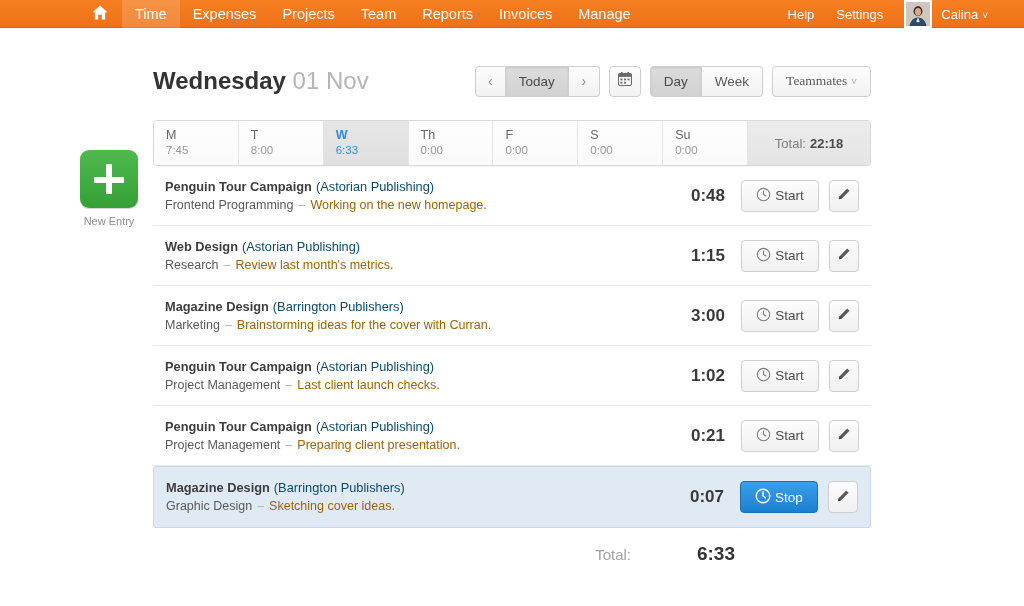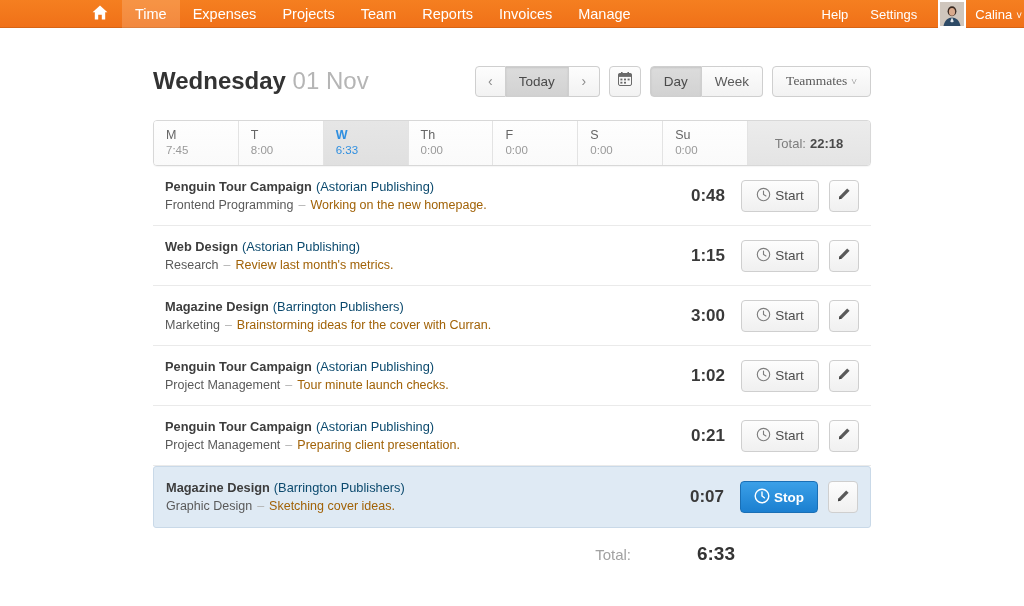--- a/index.html
+++ b/index.html
@@ -31,21 +31,21 @@
   }
   .nav-item.home { padding: 0 14px; }
   .nav-item.active {
     background: rgba(255,255,255,0.17);
   }
   .home-icon { display:block; }
   .nav-right {
     margin-left: auto;
     display: flex;
     align-items: center;
-    padding-right: 2px;
+    padding-right: 36px;
   }
   .nav-right .nav-link {
     color: #fff;
     font-size: 13px;
     padding: 0 11px;
     white-space: nowrap;
   }
   .avatar {
     width: 28px; height: 28px;
     margin: 0 9px 0 10px;
@@ -219,21 +219,21 @@
     font-size: 13.5px;
     cursor: pointer;
     border: 1px solid #cfcfcf;
     background: linear-gradient(to bottom, #fdfdfd 0%, #f0f0f0 100%);
     color: #4d4d4d;
   }
   .timer-btn.stop {
     border: 1px solid #1a6fb5;
     background: linear-gradient(to bottom, #3ba0e8 0%, #1b7fd0 100%);
     color: #ffffff;
-    font-weight: bold;
+    font-weight: normal;
   }
   .clock-ic { display: block; flex: none; }
 
   .edit-btn {
     flex: none;
     margin-left: 10px;
     width: 30px; height: 32px;
     display: flex; align-items: center; justify-content: center;
     border-radius: 4px;
     border: 1px solid #cfcfcf;
@@ -309,20 +309,24 @@
       </svg>
     </span>
     <a class="user-name">
       <span>Calina</span><span class="caret">˅</span>
     </a>
   </div>
 </div>
 
 <div class="page">
 
+  <div class="new-entry">
+    <button class="new-entry-btn"></button>
+    <div class="new-entry-label">New Entry</div>
+  </div>
 
   <div class="main">
 
     <div class="header-row">
       <h1 class="page-title">
         <strong>Wednesday</strong>
         <span>01 Nov</span>
       </h1>
 
       <div class="toolbar">
@@ -489,21 +493,21 @@
           </span>
         </button>
       </div>
 
       <div class="entry">
         <div class="entry-info">
           <div class="entry-line1">
             <span class="proj">Penguin Tour Campaign</span><span class="client">(Astorian Publishing)</span>
           </div>
           <div class="entry-line2">
-            <span class="task">Project Management</span><span class="dash">–</span><span class="note">Tour minute launch checks.</span>
+            <span class="task">Project Management</span><span class="dash">–</span><span class="note">Last client launch checks.</span>
           </div>
         </div>
         <div class="entry-time">1:02</div>
         <button class="timer-btn">
           <span class="clock-ic">
             <svg width="15" height="15" viewBox="0 0 16 16" aria-hidden="true">
               <circle cx="8" cy="8" r="6.6" fill="none" stroke="#7d7d7d" stroke-width="1.2"></circle>
               <path d="M8 4.2 L8 8 L10.6 9.6" fill="none" stroke="#7d7d7d" stroke-width="1.2" stroke-linecap="round"></path>
             </svg>
           </span>

